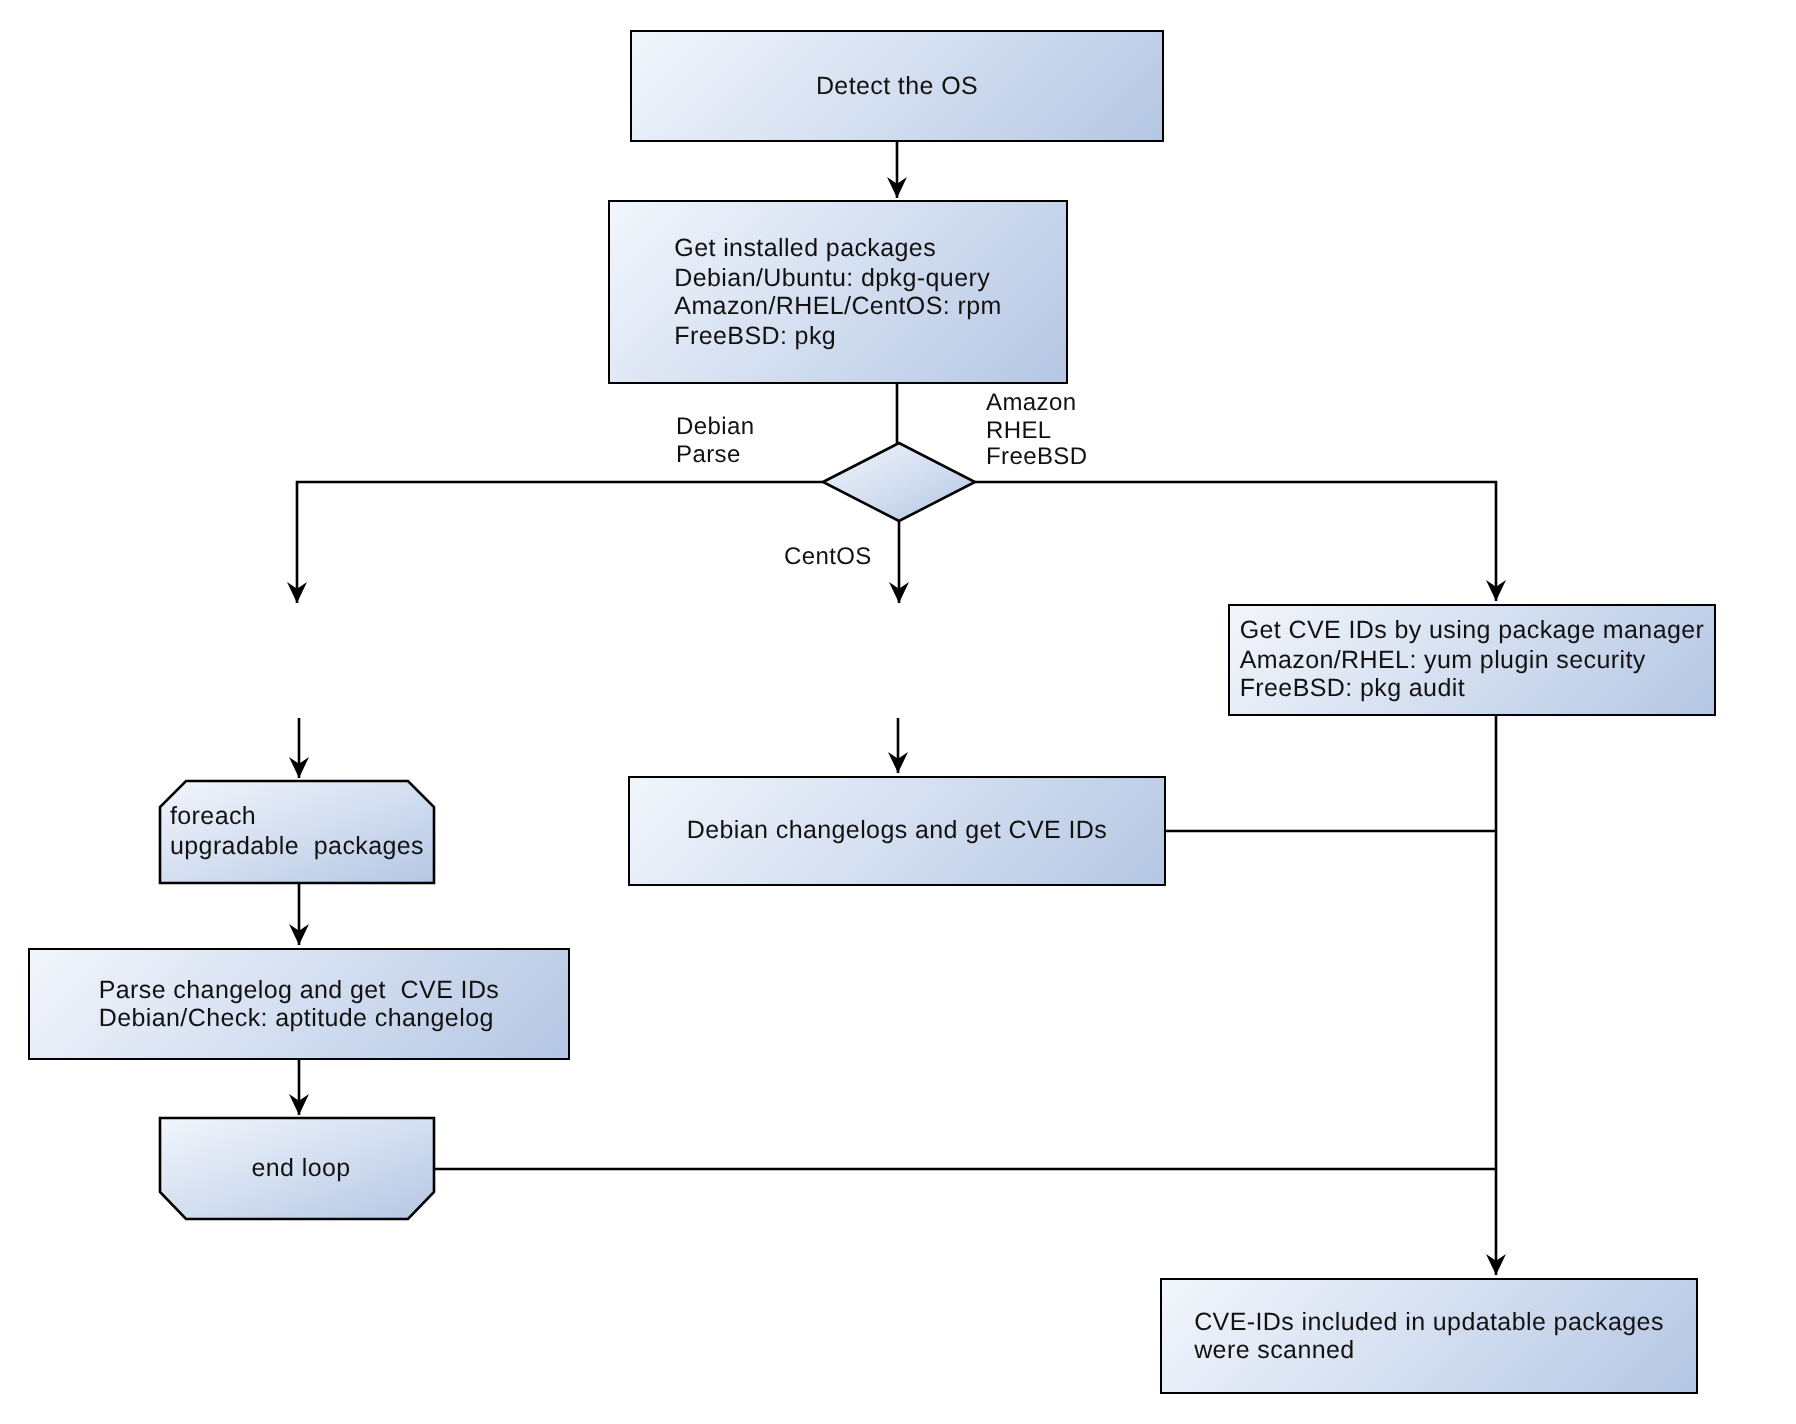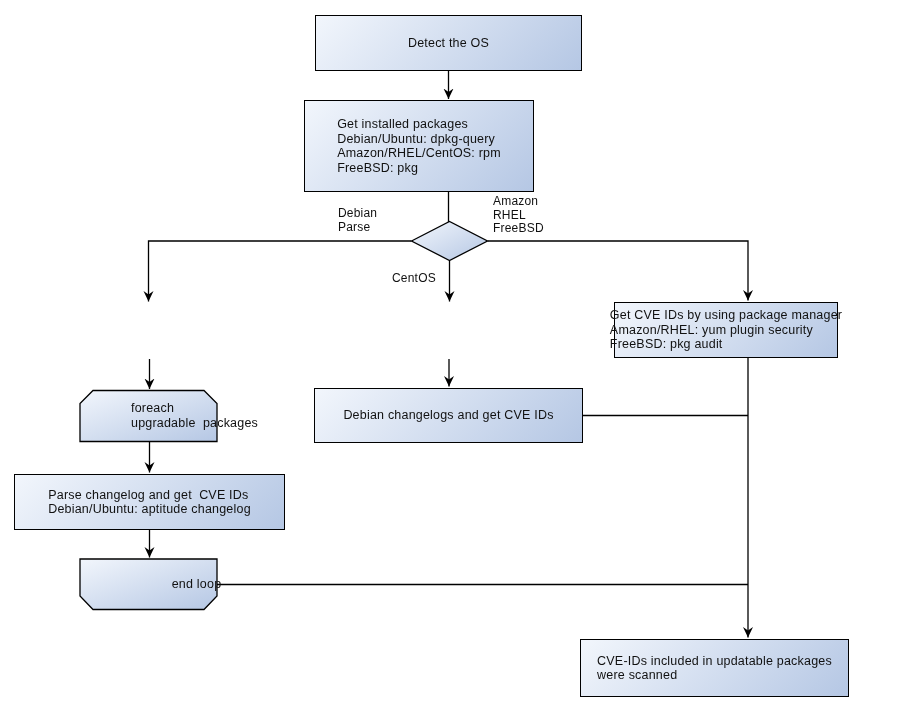--- a/index.html
+++ b/index.html
@@ -9,21 +9,21 @@
   }
   svg.layer { position:absolute; left:0; top:0; }
   .edge  { stroke:var(--connector,#000); stroke-width:1.3; fill:none; }
   .shape { fill:url(#nodeGrad); stroke:var(--node-border,#000); stroke-width:1.3; }
   .node {
     position:absolute; box-sizing:border-box;
     border:1.3px solid var(--node-border,#000);
     background:linear-gradient(135deg,var(--node-fill-light,#f2f6fc) 0%,var(--node-fill-dark,#b5c7e4) 100%);
     display:flex; align-items:center; justify-content:center;
   }
-  .node.naked { border:none; background:none;margin-left:46px; }
+  .node.naked { border:none; background:none; }
   .lbl {
     white-space:pre; color:var(--text,#111);
     font-size:12.5px; line-height:14.5px; letter-spacing:0.2px;
   }
   .elabel {
     position:absolute; white-space:pre; text-align:left; color:var(--text,#111);
     font-size:12px; line-height:13.5px; letter-spacing:0.2px;
   }
 </style>
 </head>
@@ -72,33 +72,33 @@
   </div>
 
 
   <div class="node naked" style="left:80px;top:390px;width:137px;height:51px">
     <div class="lbl">foreach
 upgradable  packages</div>
   </div>
 
   <div class="node" style="left:14px;top:474px;width:271px;height:56px">
     <div class="lbl">Parse changelog and get  CVE IDs
-Debian/Ubuntu: aptitude changelog</div>
+Debian/Check: aptitude changelog</div>
   </div>
 
   <div class="node naked" style="left:80px;top:559px;width:141px;height:50px">
     <div class="lbl">end loop</div>
   </div>
 
 
   <div class="node" style="left:314px;top:388px;width:269px;height:55px">
     <div class="lbl">Debian changelogs and get CVE IDs</div>
   </div>
 
-  <div class="node" style="left:614px;top:302px;width:224px;height:56px">
+  <div class="node" style="left:614px;top:302px;width:244px;height:56px">
     <div class="lbl">Get CVE IDs by using package manager
 Amazon/RHEL: yum plugin security
 FreeBSD: pkg audit</div>
   </div>
 
   <div class="node" style="left:580px;top:639px;width:269px;height:58px">
     <div class="lbl">CVE-IDs included in updatable packages
 were scanned</div>
   </div>
 

